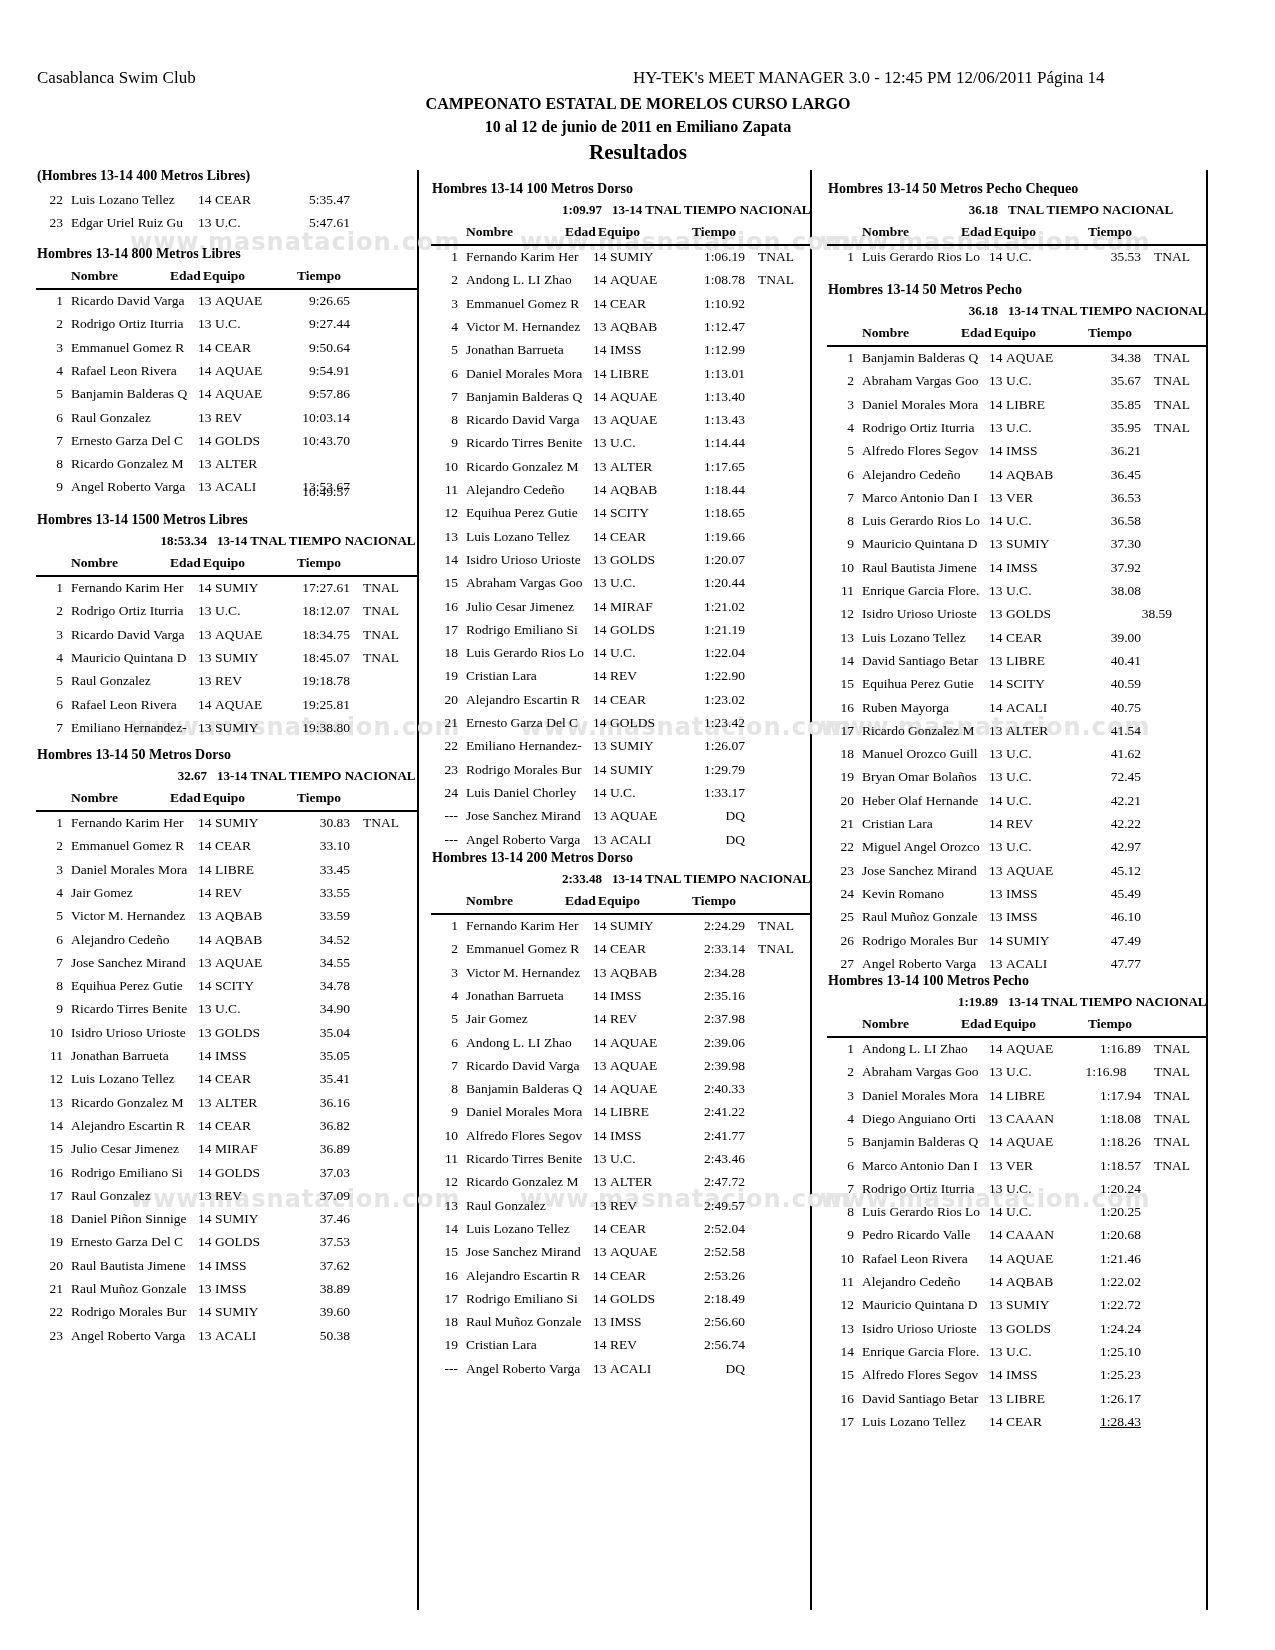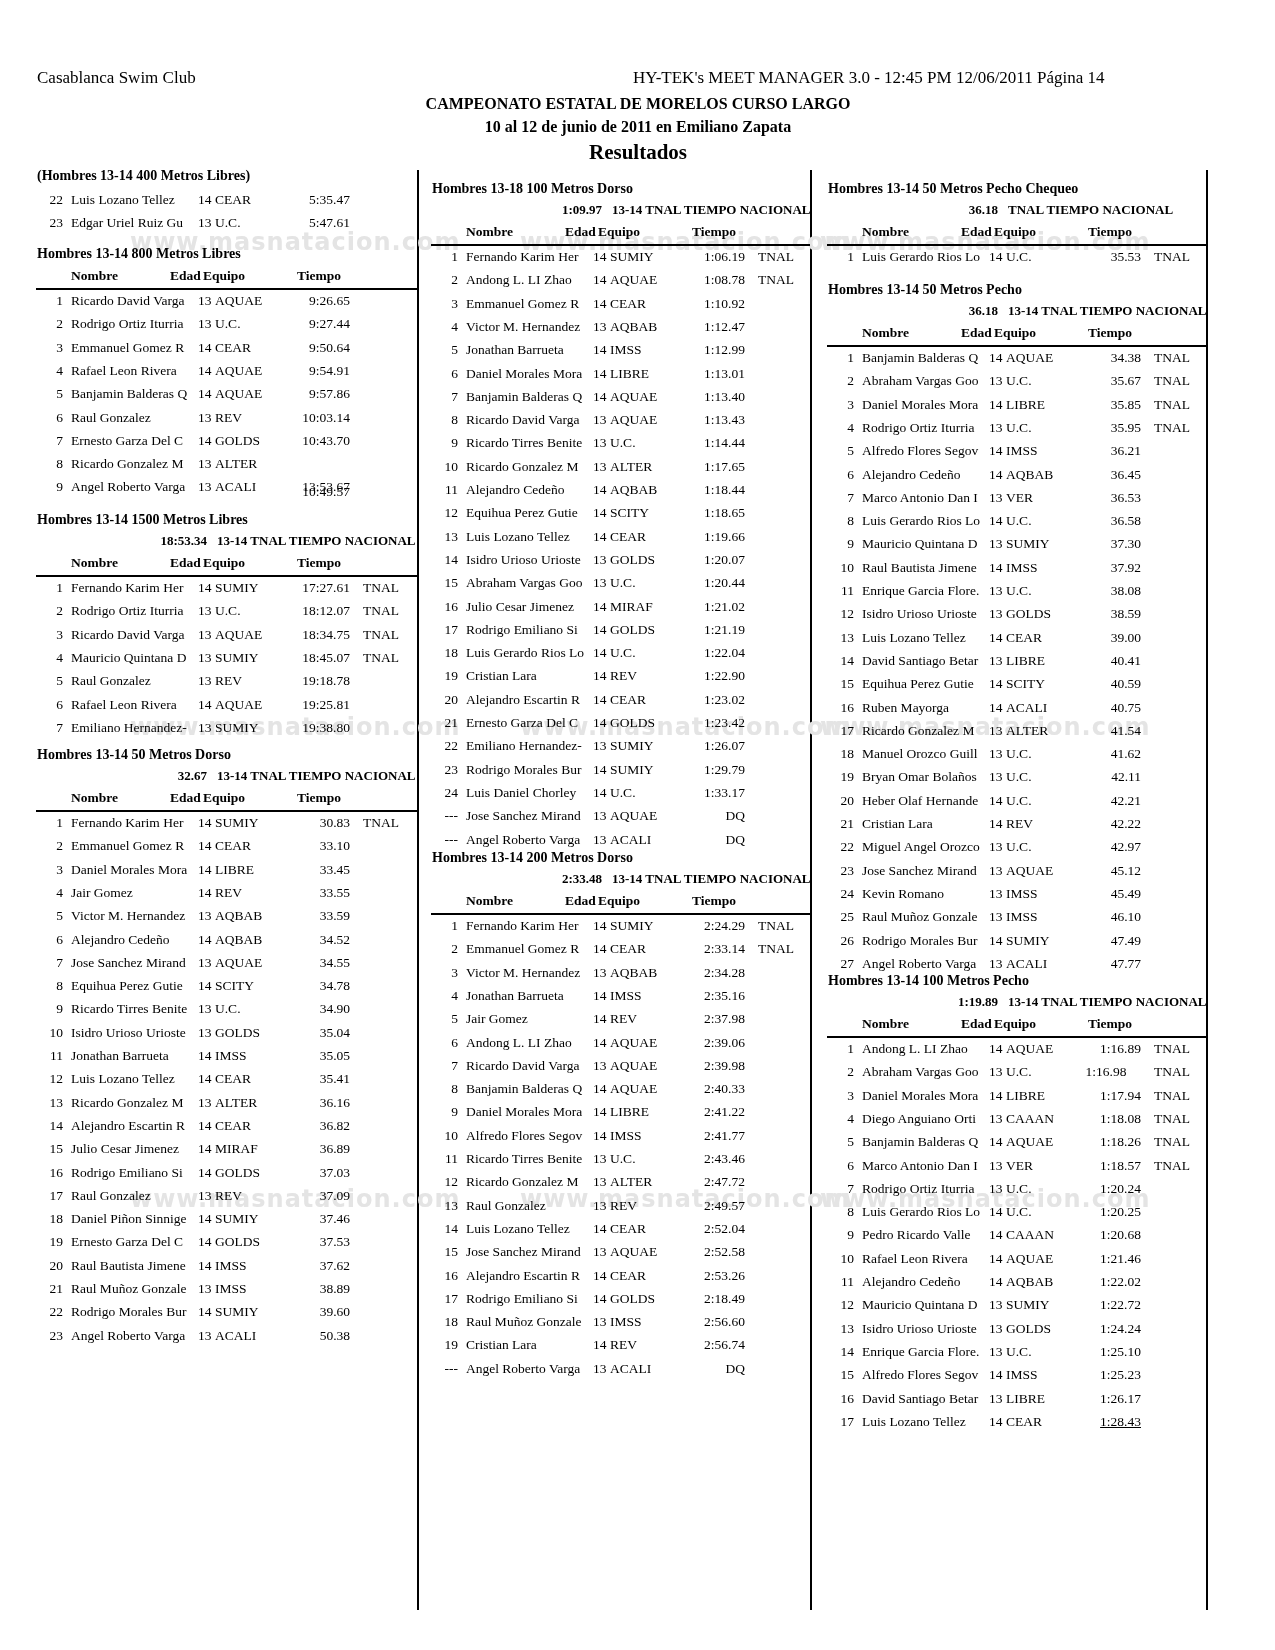--- a/index.html
+++ b/index.html
@@ -377,21 +377,21 @@
       </div>
       <div class="row" style="top: 1327.6px;">
         <span class="c-place" style="left: 33px;">23</span>
         <span class="c-name" style="left: 71px;">Angel Roberto Varga</span>
         <span class="c-age" style="left: 198px;">13</span>
         <span class="c-team" style="left: 215px;">ACALI</span>
         <span class="c-time" style="left: 280px;">50.38</span>
       </div>
     </div>
     <div style="position: absolute; left: 0px; top: 0px; width: 810px; height: 1650px; overflow: hidden;">
-      <div class="ev-title" style="left: 432px; top: 181px;">Hombres 13-18 100 Metros Dorso</div>
+      <div class="ev-title" style="left: 432px; top: 181px;">Hombres 13-14 100 Metros Dorso</div>
       <div class="std" style="left: 432px; top: 202px;"><span class="st-time">1:09.97</span><span class="st-label">13-14 TNAL TIEMPO NACIONAL</span></div>
       <div class="colhead" style="top: 224px; width: 100%;">
         <span style="left: 466px;">Nombre</span>
         <span style="left: 565px;">Edad</span>
         <span style="left: 598px;">Equipo</span>
         <span style="left: 692px;">Tiempo</span>
       </div>
       <div class="rule" style="left: 431px; top: 244px; width: 379px;"></div>
       <div class="row" style="top: 249px;">
         <span class="c-place" style="left: 428px;">1</span>
@@ -839,21 +839,21 @@
         <span class="c-name" style="left: 862px;">Enrique Garcia Flore.</span>
         <span class="c-age" style="left: 989px;">13</span>
         <span class="c-team" style="left: 1006px;">U.C.</span>
         <span class="c-time" style="left: 1071px;">38.08</span>
       </div>
       <div class="row" style="top: 606.3px;">
         <span class="c-place" style="left: 824px;">12</span>
         <span class="c-name" style="left: 862px;">Isidro Urioso Urioste</span>
         <span class="c-age" style="left: 989px;">13</span>
         <span class="c-team" style="left: 1006px;">GOLDS</span>
-        <span class="c-time" style="left: 1071px; text-align: right;">38.59</span>
+        <span class="c-time" style="left: 1102px; text-align: right;">38.59</span>
       </div>
       <div class="row" style="top: 629.6px;">
         <span class="c-place" style="left: 824px;">13</span>
         <span class="c-name" style="left: 862px;">Luis Lozano Tellez</span>
         <span class="c-age" style="left: 989px;">14</span>
         <span class="c-team" style="left: 1006px;">CEAR</span>
         <span class="c-time" style="left: 1071px;">39.00</span>
       </div>
       <div class="row" style="top: 652.9px;">
         <span class="c-place" style="left: 824px;">14</span>
@@ -888,21 +888,21 @@
         <span class="c-name" style="left: 862px;">Manuel Orozco Guill</span>
         <span class="c-age" style="left: 989px;">13</span>
         <span class="c-team" style="left: 1006px;">U.C.</span>
         <span class="c-time" style="left: 1071px;">41.62</span>
       </div>
       <div class="row" style="top: 769.4px;">
         <span class="c-place" style="left: 824px;">19</span>
         <span class="c-name" style="left: 862px;">Bryan Omar Bolaños</span>
         <span class="c-age" style="left: 989px;">13</span>
         <span class="c-team" style="left: 1006px;">U.C.</span>
-        <span class="c-time" style="left: 1071px;">42.11</span>
+        <span class="c-time" style="left: 1071px;">72.45</span>
       </div>
       <div class="row" style="top: 792.7px;">
         <span class="c-place" style="left: 824px;">20</span>
         <span class="c-name" style="left: 862px;">Heber Olaf Hernande</span>
         <span class="c-age" style="left: 989px;">14</span>
         <span class="c-team" style="left: 1006px;">U.C.</span>
         <span class="c-time" style="left: 1071px;">42.21</span>
       </div>
       <div class="row" style="top: 816px;">
         <span class="c-place" style="left: 824px;">21</span>

